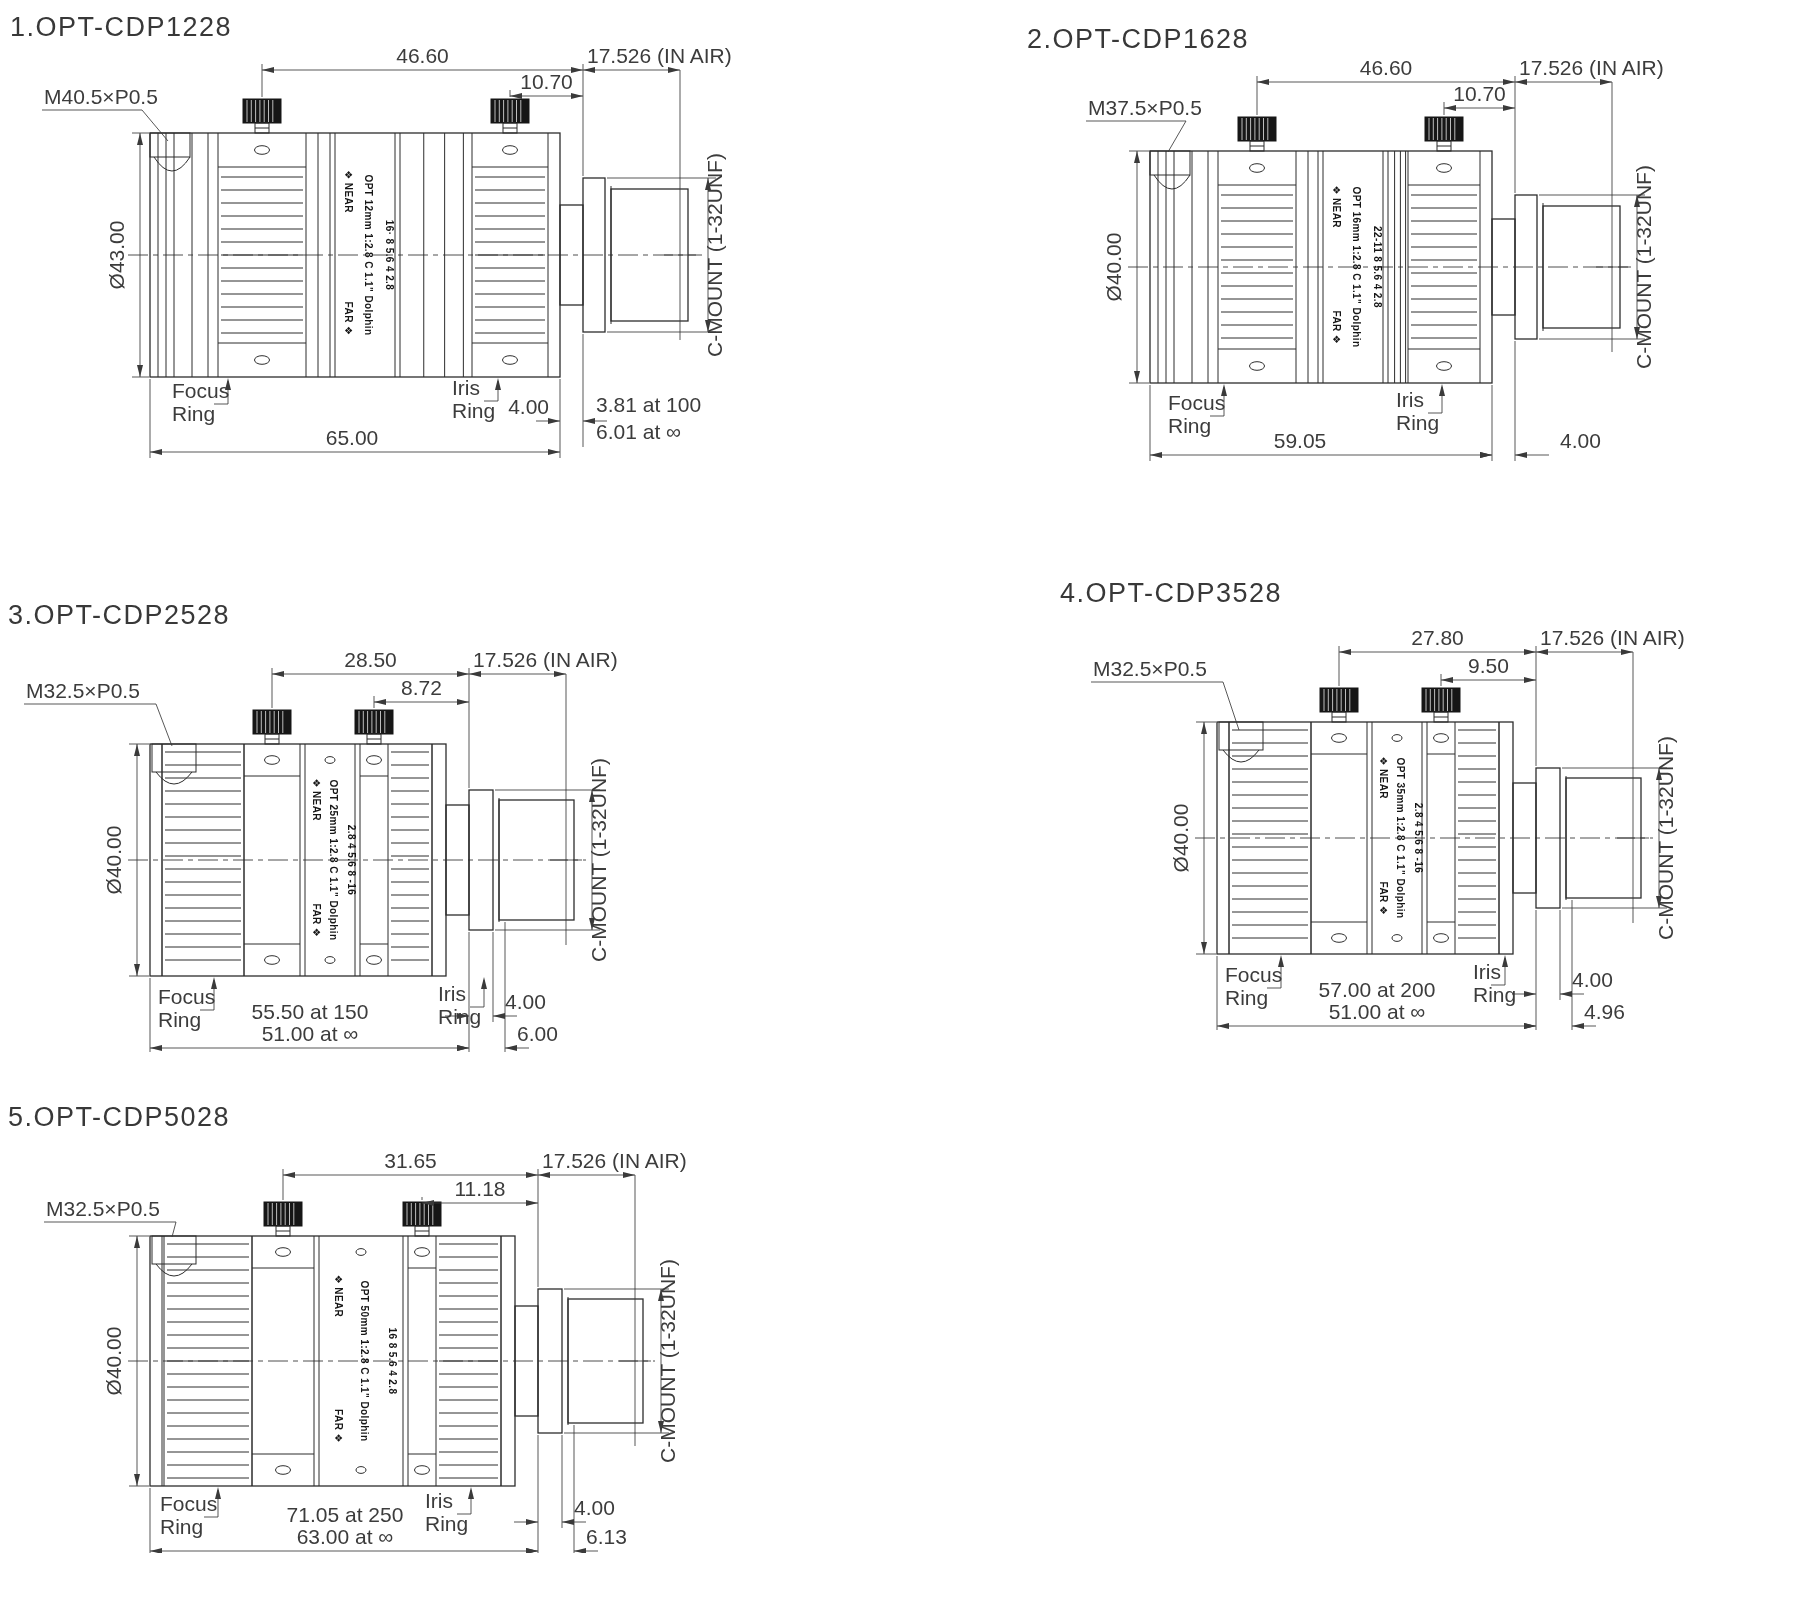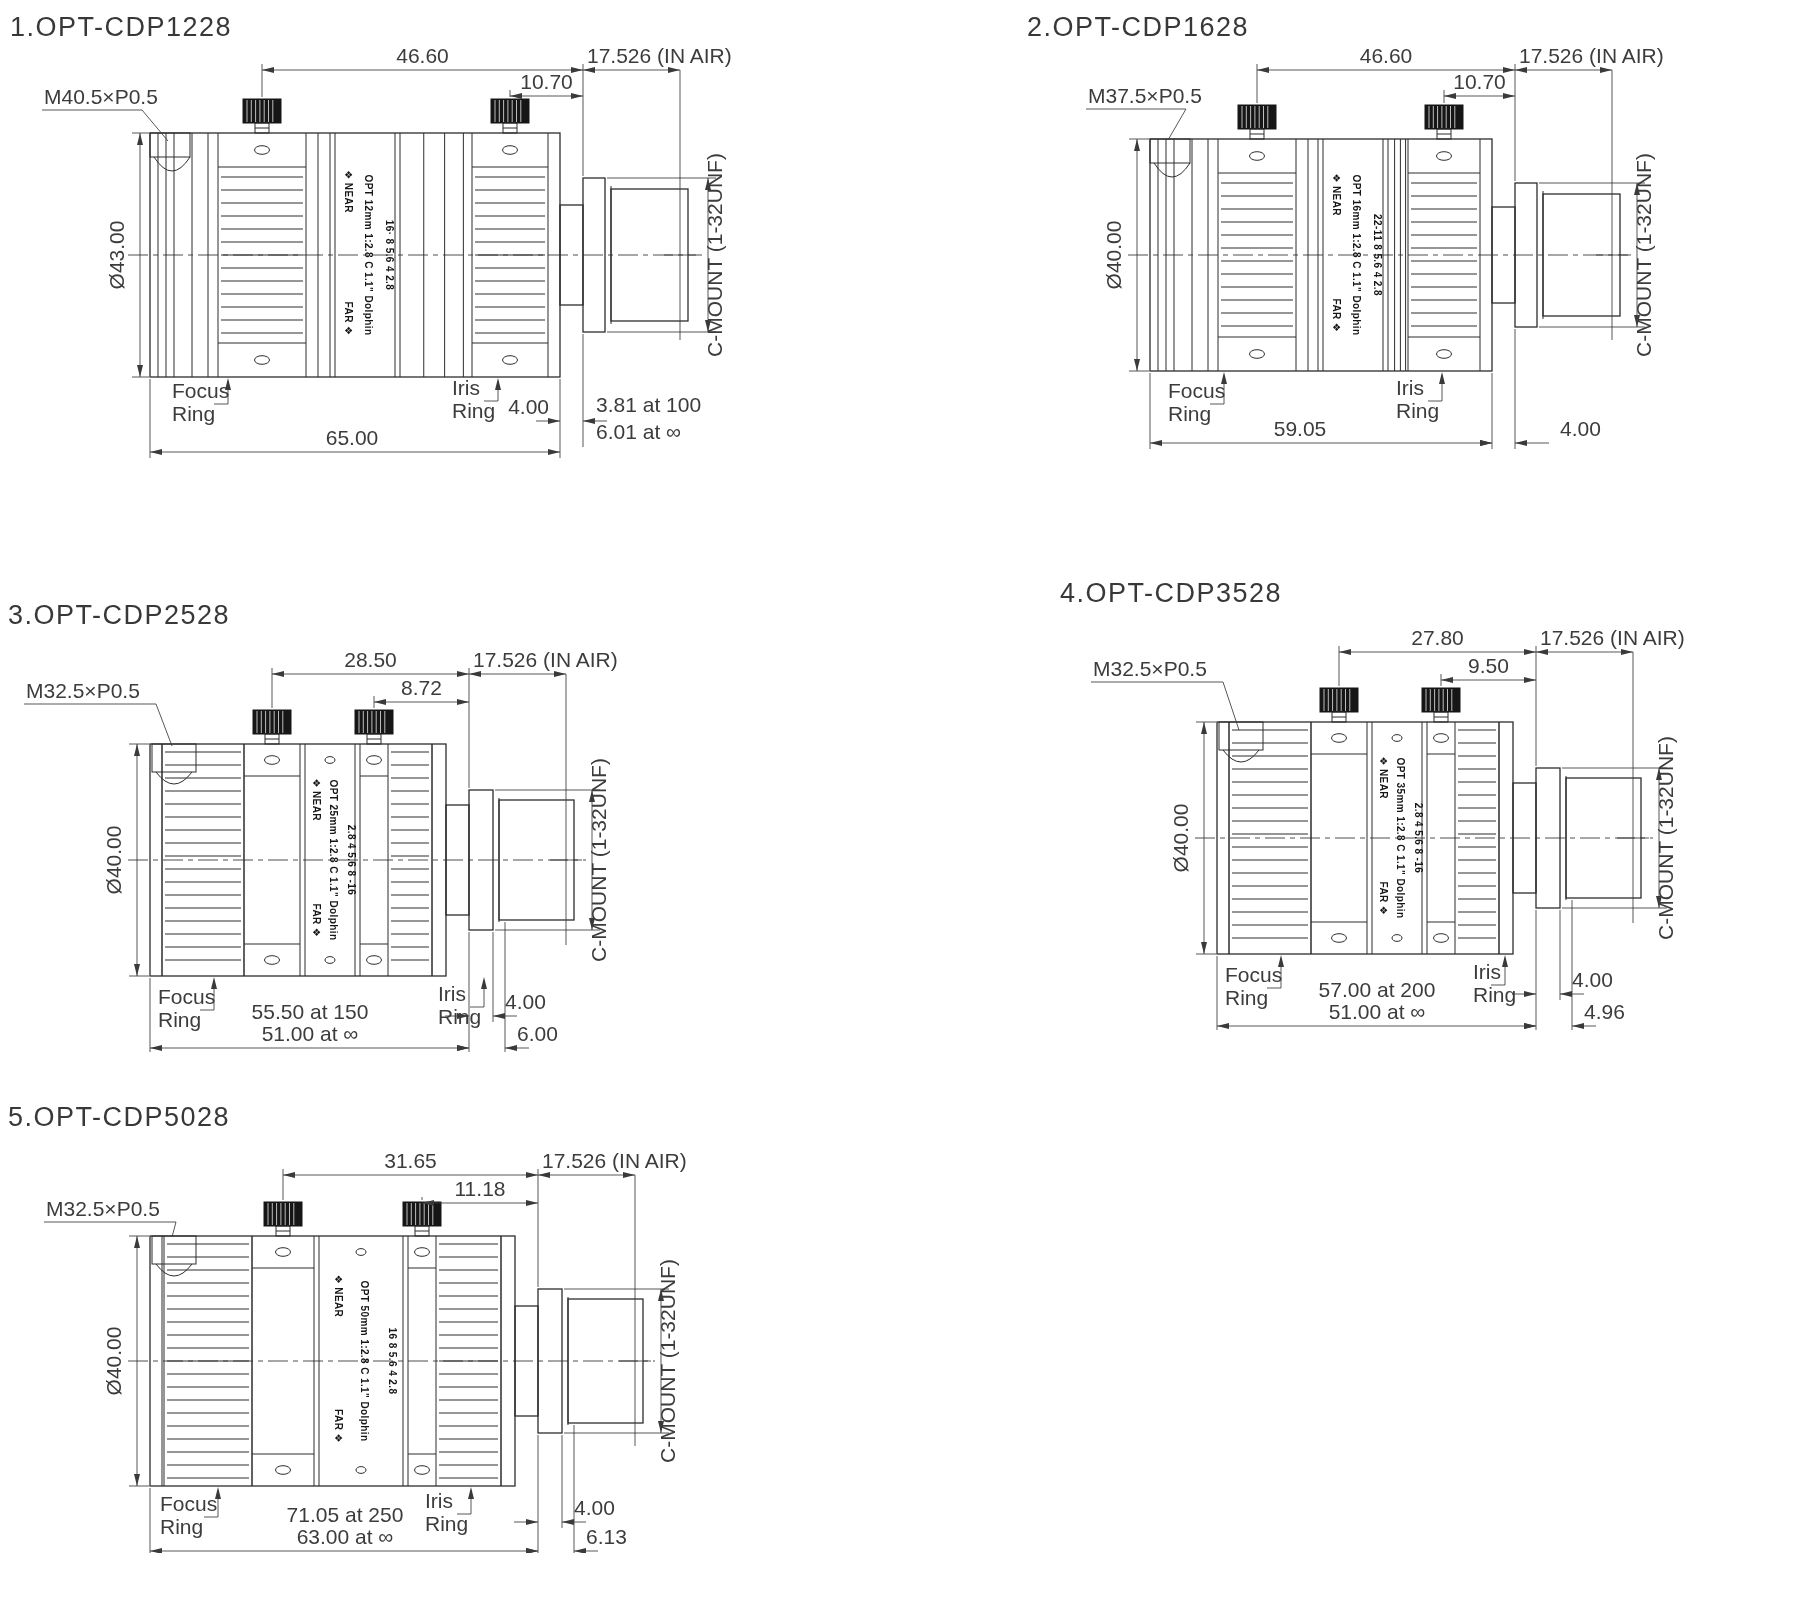--- a/index.html
+++ b/index.html
@@ -180,21 +180,21 @@
           <text x="352" y="445" class="td" text-anchor="middle">65.00</text>
         </g>
         <line x1="607" y1="178" x2="716" y2="178" class="s3"></line>
         <line x1="607" y1="332" x2="716" y2="332" class="s3"></line>
         <line x1="708" y1="178" x2="708" y2="332" class="s3"></line>
         <polygon points="708,178 705,190 711,190" class="ar"></polygon>
         <polygon points="708,332 705,320 711,320" class="ar"></polygon>
         <text x="722" y="255" class="td" text-anchor="middle" transform="rotate(-90 722 255)">C-MOUNT (1-32UNF)</text>
       </svg>
     </section>
-    <section class="panel" style="left: 900px; top: 0px; width: 900px; height: 490px;">
+    <section class="panel" style="left: 900px; top: 12px; width: 900px; height: 490px;">
       <svg width="900" height="490" viewBox="0 0 900 490">
         <defs>
           <pattern id="h1" patternUnits="userSpaceOnUse" width="6" height="6">
             <path d="M0,6 L6,0" class="s2"></path>
           </pattern>
         </defs>
         <text x="127" y="36" class="tt">2.OPT-CDP1628</text>
         <line x1="228" y1="255" x2="731" y2="255" class="cl"></line>
         <g>
           <rect x="250" y="139" width="342" height="232" class="s1"></rect>

